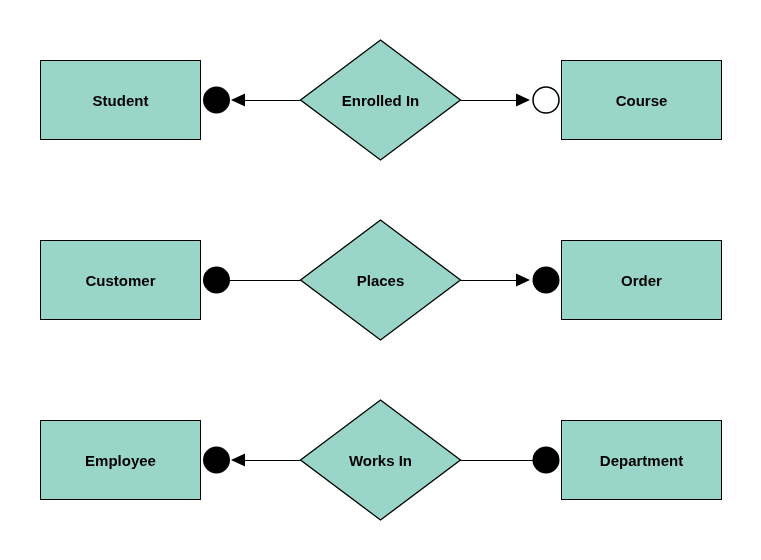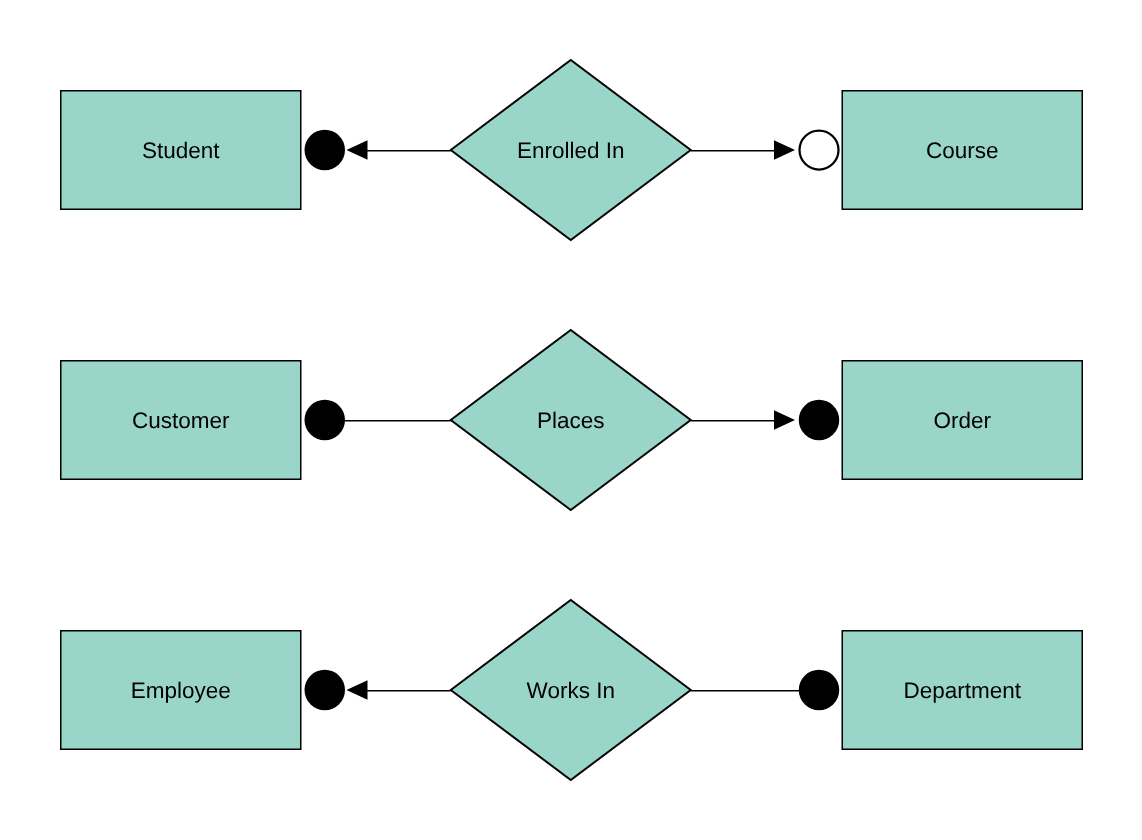--- a/index.html
+++ b/index.html
@@ -6,20 +6,21 @@
     margin: 0;
     padding: 0;
     background: #ffffff;
   }
   #canvas {
     position: relative;
     width: 761px;
     height: 560px;
     background: #ffffff;
     overflow: hidden;
+    font-weight: bold;
   }
   svg text {
     font-family: "Liberation Sans", sans-serif;
     font-size: 15px;
     fill: #000000;
     text-anchor: middle;
   }
   .entity-rect {
     stroke: #000000;
     stroke-width: 1;

